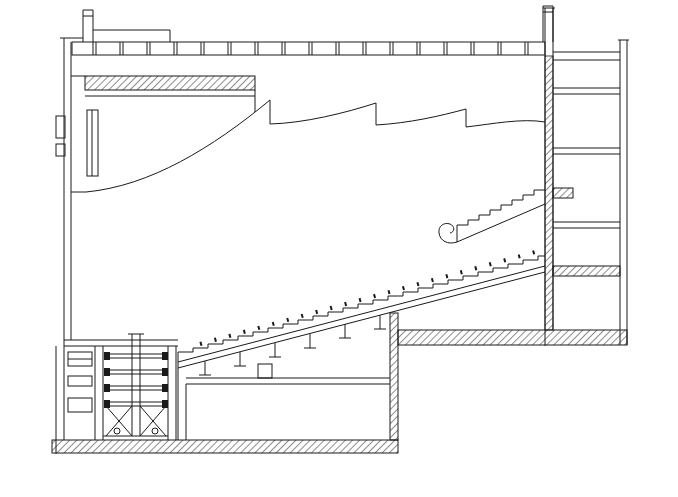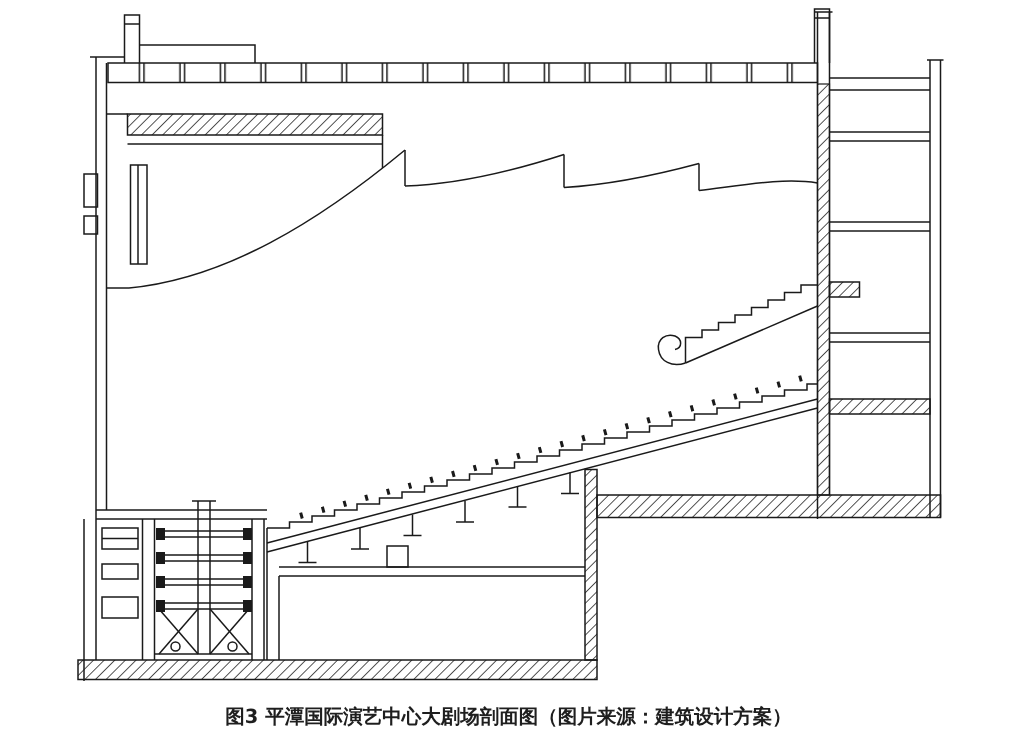--- a/index.html
+++ b/index.html
@@ -193,14 +193,13 @@
       <g>
         <rect class="hatch" x="52" y="440" width="346" height="13"></rect>
         <rect class="hatch" x="398" y="330" width="229" height="15"></rect>
         <rect class="hatch" x="390" y="313" width="8" height="127"></rect>
         <line x1="178" y1="368" x2="178" y2="440"></line>
         <line x1="186" y1="384" x2="186" y2="440"></line>
       </g>
     </svg>
   </div>
 
-  <div class="caption">图3 平潭国际演艺中心大剧场剖面图（图片来源：建筑设计方案）</div>
 </div>
 
 </body></html>

